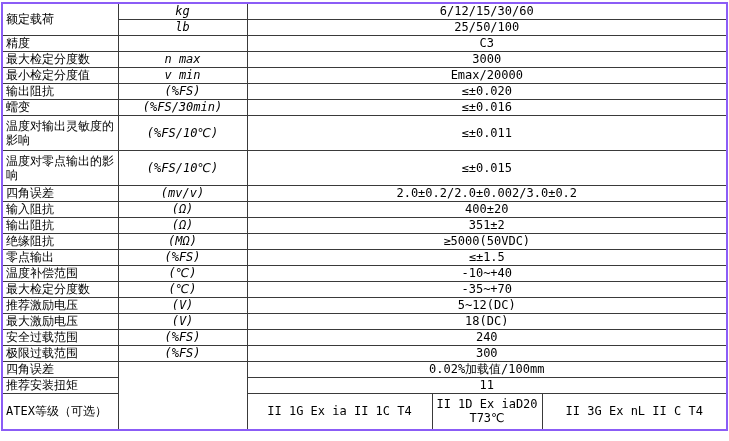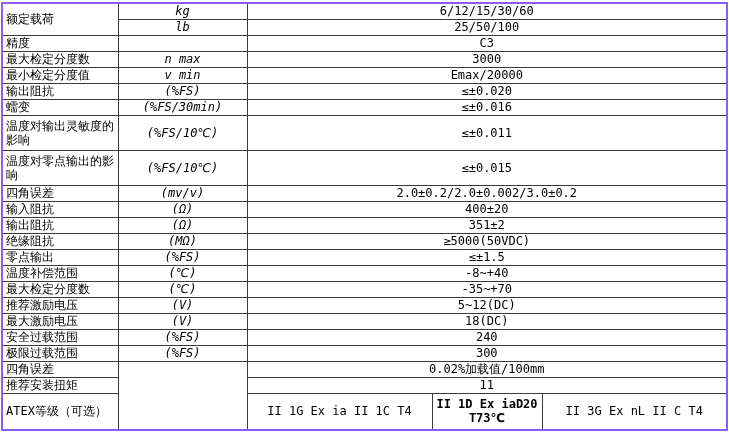--- a/index.html
+++ b/index.html
@@ -29,21 +29,21 @@
     padding: 0 2px;
     overflow: hidden;
     vertical-align: middle;
   }
   td.lbl  { text-align: left;  padding-left: 3px; }
   td.unit { text-align: center; font-style: italic; }
   td.val  { text-align: center; margin-left: 47px; }
   tr      { height: 16px; }
   tr.tall { height: 35px; padding-left: 20px; }
   tr.atex { height: 37px; }
-  td.pre  { white-space: pre-line; font-weight: bold; }
+  td.pre  { white-space: pre-line; }
 </style>
 </head>
 <body>
 
 <table class="spec">
   <colgroup>
     <col style="width:116px">
     <col style="width:129px">
     <col style="width:185px">
     <col style="width:110px">
@@ -115,21 +115,21 @@
       <td class="val" colspan="3">≥5000(50VDC)</td>
     </tr>
     <tr>
       <td class="lbl">零点输出</td>
       <td class="unit">(%FS)</td>
       <td class="val" colspan="3">≤±1.5</td>
     </tr>
     <tr>
       <td class="lbl">温度补偿范围</td>
       <td class="unit">(℃)</td>
-      <td class="val" colspan="3">-8~+40</td>
+      <td class="val" colspan="3">-10~+40</td>
     </tr>
     <tr>
       <td class="lbl">最大检定分度数</td>
       <td class="unit">(℃)</td>
       <td class="val" colspan="3">-35~+70</td>
     </tr>
     <tr>
       <td class="lbl">推荐激励电压</td>
       <td class="unit">(V)</td>
       <td class="val" colspan="3">5~12(DC)</td>

